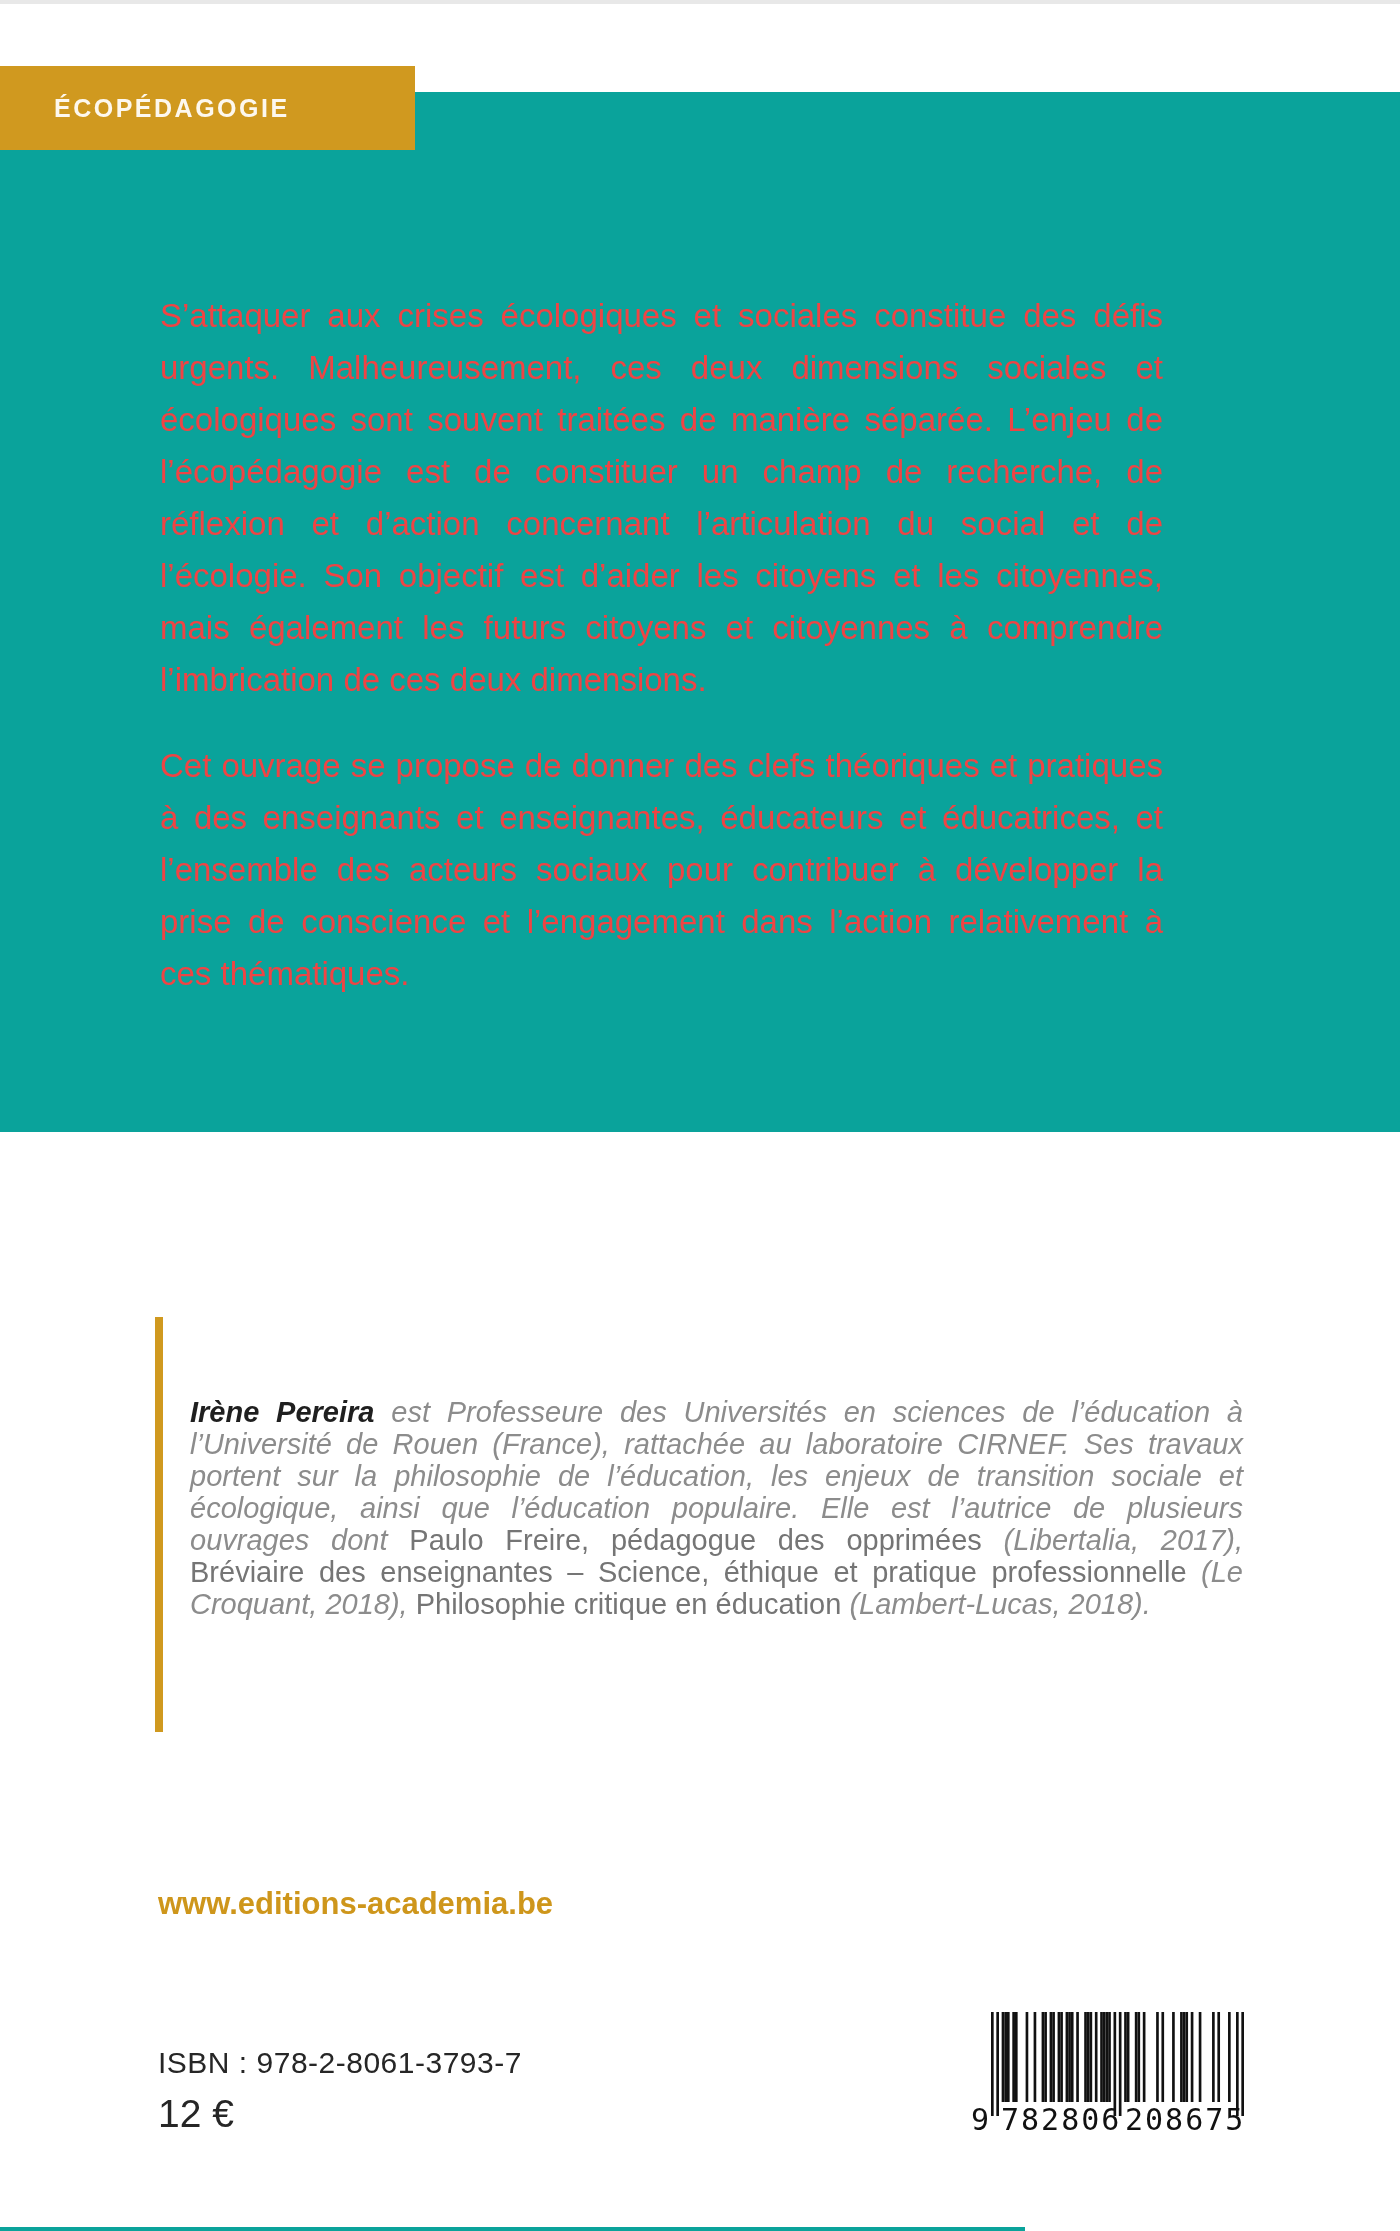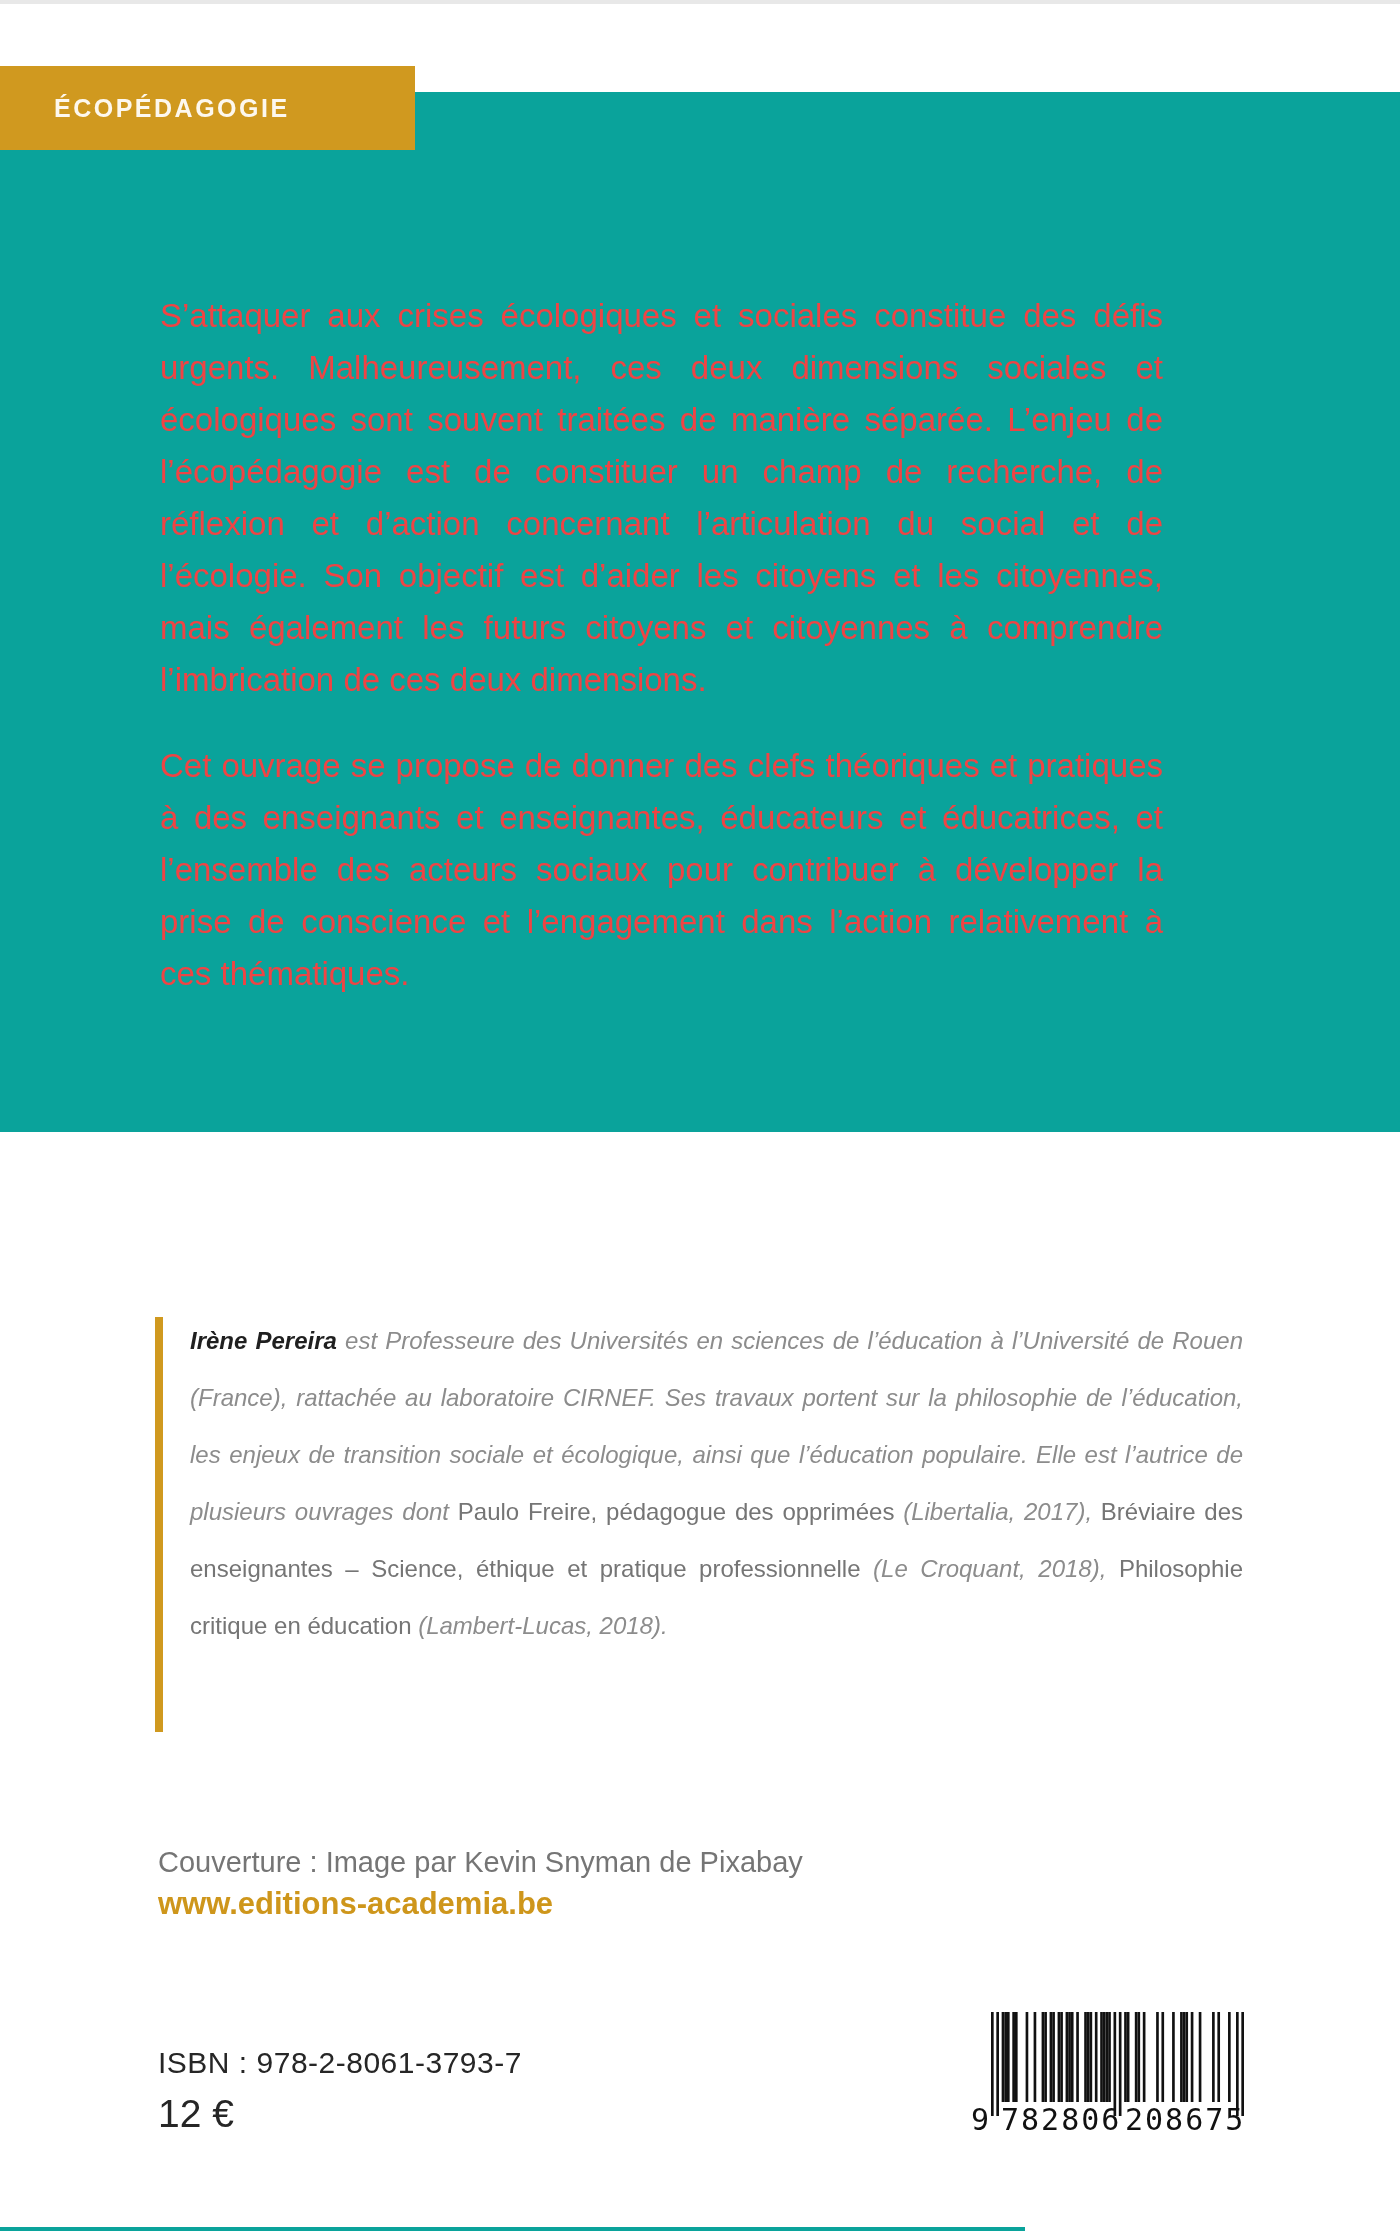--- a/index.html
+++ b/index.html
@@ -37,23 +37,23 @@
     text-align:justify;
     font-weight:400;
   }
   .back-blurb p { margin:0 0 34px 0; }
   .bio-bar {
     position:absolute; left:155px; top:1313px;
     width:8px; height:415px;
     background:#D0991F;
   }
   .author-bio {
-    position:absolute; left:190px; top:1308px;
+    position:absolute; left:190px; top:1392px;
     width:1053px;
-    font-size:24px; line-height:57px;
+    font-size:29px; line-height:32px;
     text-align:justify;
     color:#8C8C8C;
   }
   .seg-name   { font-style:italic; font-weight:bold; color:#1F1F1F; }
   .seg-italic { font-style:italic; color:#8C8C8C; }
   .seg-title  { font-style:normal; color:#757575; }
   .cover-credit {
     position:absolute; left:158px; top:1842px;
     font-size:29px; color:#757575;
   }
@@ -103,21 +103,20 @@
 
   <div class="back-blurb">
     <p>S’attaquer aux crises écologiques et sociales constitue des défis urgents. Malheureusement, ces deux dimensions sociales et écologiques sont souvent traitées de manière séparée. L’enjeu de l’écopédagogie est de constituer un champ de recherche, de réflexion et d’action concernant l’articulation du social et de l’écologie. Son objectif est d’aider les citoyens et les citoyennes, mais également les futurs citoyens et citoyennes à comprendre l’imbrication de ces deux dimensions.</p>
     <p>Cet ouvrage se propose de donner des clefs théoriques et pra­tiques à des enseignants et enseignantes, éducateurs et édu­catrices, et l’ensemble des acteurs sociaux pour contribuer à développer la prise de conscience et l’engagement dans l’action relativement à ces thématiques.</p>
   </div>
 
   <div class="bio-bar"></div>
 
   <p class="author-bio"><span class="seg-name">Irène Pereira</span><span class="seg-italic"> est Professeure des Universités en sciences de l’éducation à l’Université de Rouen (France), rattachée au laboratoire CIRNEF. Ses travaux portent sur la philosophie de l’éducation, les enjeux de transition sociale et écologique, ainsi que l’éducation populaire. Elle est l’autrice de plusieurs ouvrages dont </span><span class="seg-title">Paulo Freire, pédagogue des opprimées</span><span class="seg-italic"> (Libertalia, 2017), </span><span class="seg-title">Bréviaire des enseignantes – Science, éthique et pratique professionnelle</span><span class="seg-italic"> (Le Croquant, 2018), </span><span class="seg-title">Philosophie critique en éducation</span><span class="seg-italic"> (Lambert-Lucas, 2018).</span></p>
 
-  <div class="cover-credit">Couverture : Image par Kevin Snyman de Pixabay</div>
 
   <div class="publisher-url">www.editions-academia.be</div>
 
   <div class="isbn-line">ISBN : 978-2-8061-3793-7</div>
 
   <div class="price">12 €</div>
 
   <div class="barcode">
     <svg width="253" height="104">
         <rect x="0.00" y="0" width="2.66" height="104" fill="#111111"></rect>

